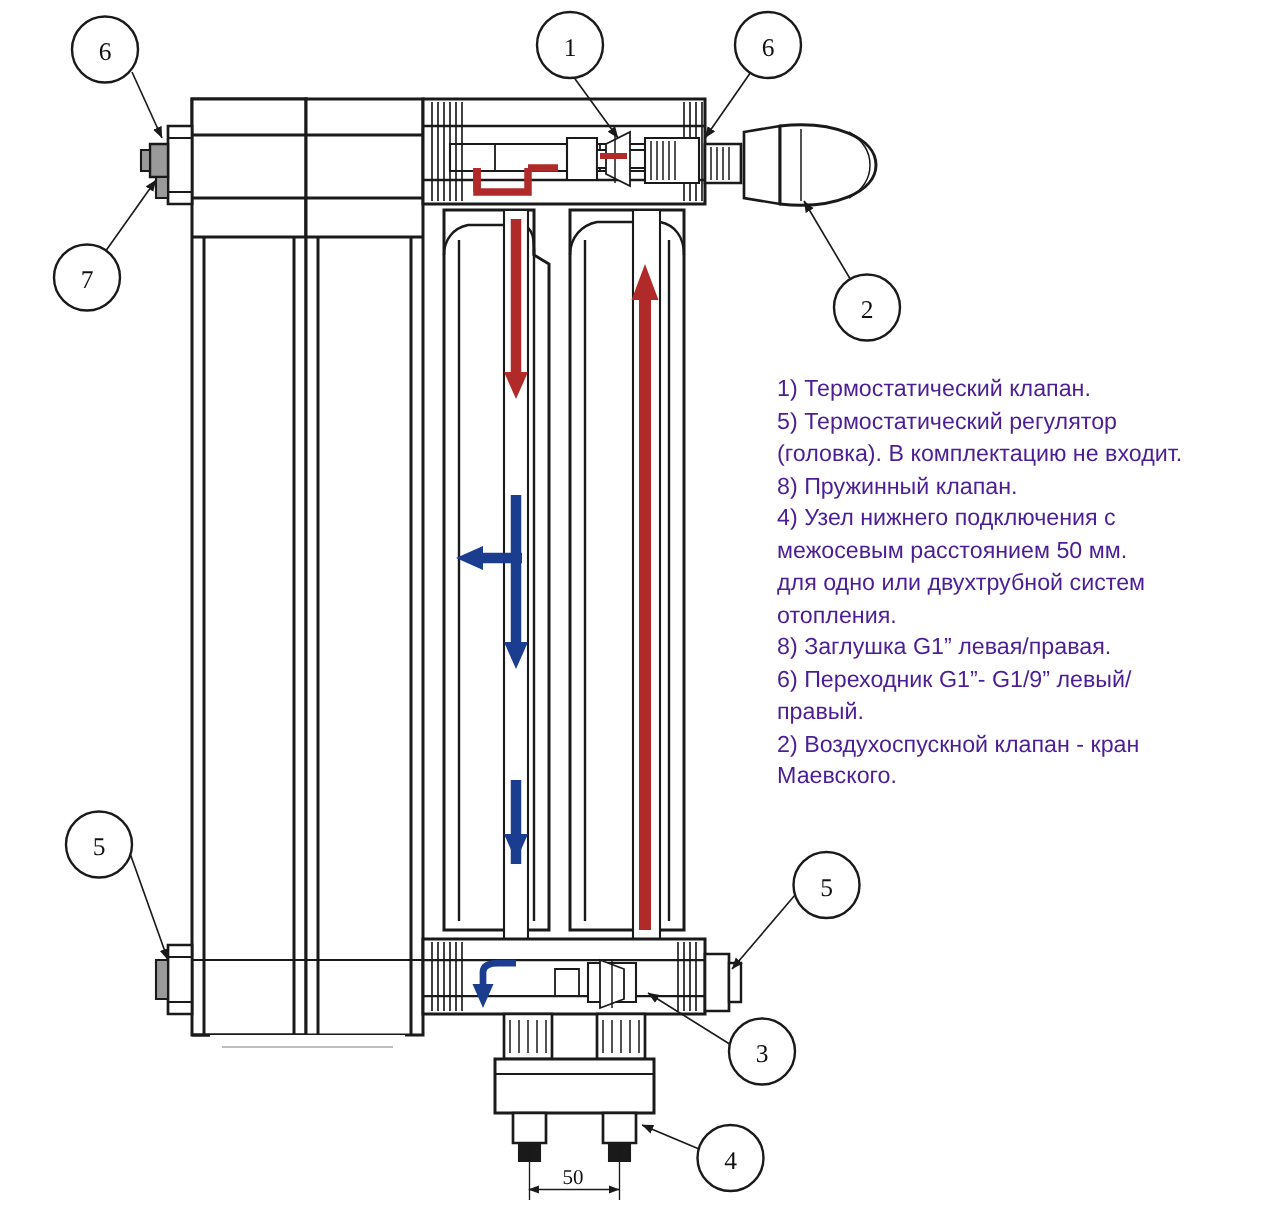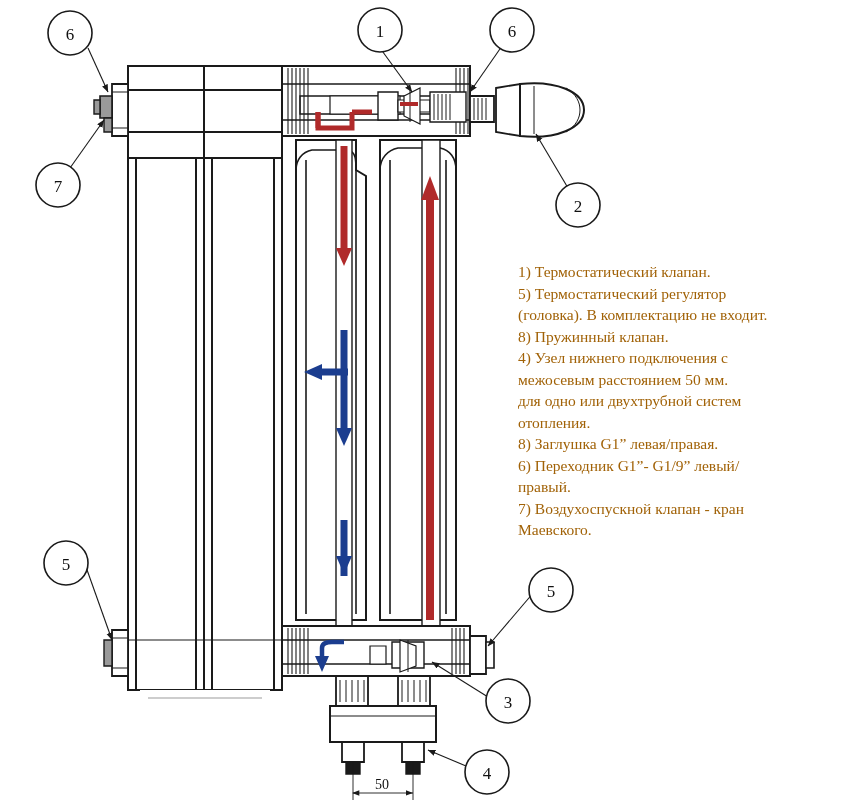--- a/index.html
+++ b/index.html
@@ -22,26 +22,26 @@
   }
   svg#diagram {
     position: absolute;
     left: 0; top: 0;
     width: 850px;
     height: 809px;
   }
   .legend {
     position: absolute;
     left: 518px;
-    top: 261px;
+    top: 249px;
     width: 320px;
-    font-family: Liberation Serif, serif;
+    font-family: Liberation Sans, sans-serif;
     font-size: 15.5px;
     line-height: 21.5px;
-    color: #a16207;
+    color: #4c1d95;
   }
   .legend div {
     white-space: pre-wrap;
   }
   .callout-num {
     font-family: "Liberation Serif", serif;
     font-size: 17px;
     fill: #111111;
   }
   .dim-label {
@@ -315,17 +315,17 @@
     <div>5) Термостатический регулятор
 (головка). В комплектацию не входит.</div>
     <div>8) Пружинный клапан.</div>
     <div>4) Узел нижнего подключения с
 межосевым расстоянием 50 мм.
 для одно или двухтрубной систем
 отопления.</div>
     <div>8) Заглушка G1” левая/правая.</div>
     <div>6) Переходник G1”- G1/9” левый/
 правый.</div>
-    <div>7) Воздухоспускной клапан - кран
+    <div>2) Воздухоспускной клапан - кран
 Маевского.</div>
   </div>
 
 </div>
 
 </body></html>

